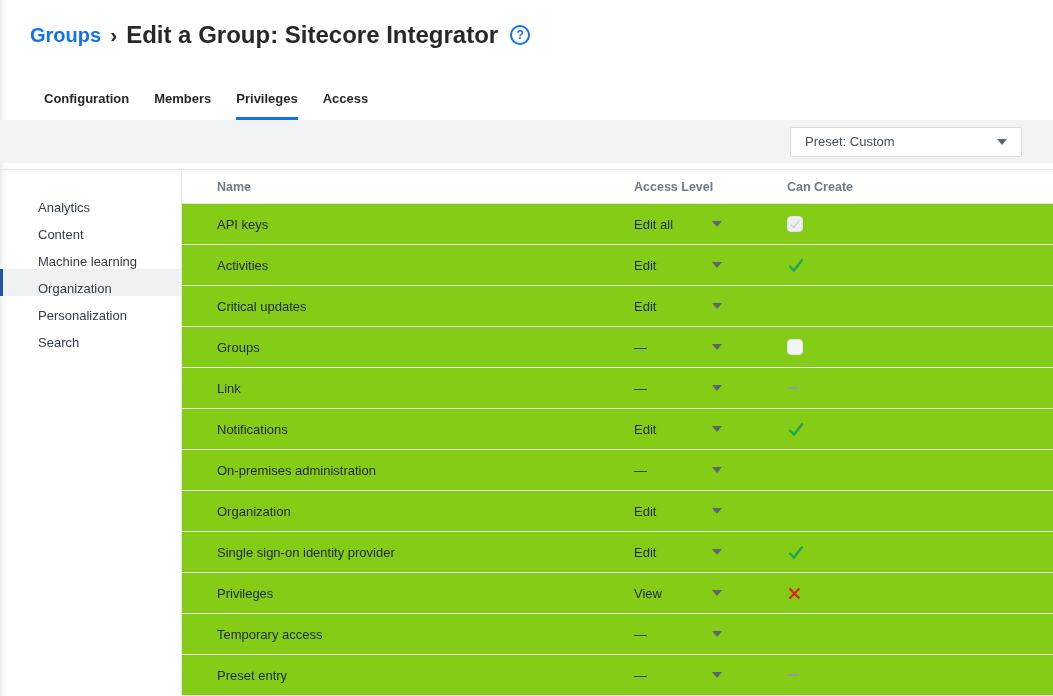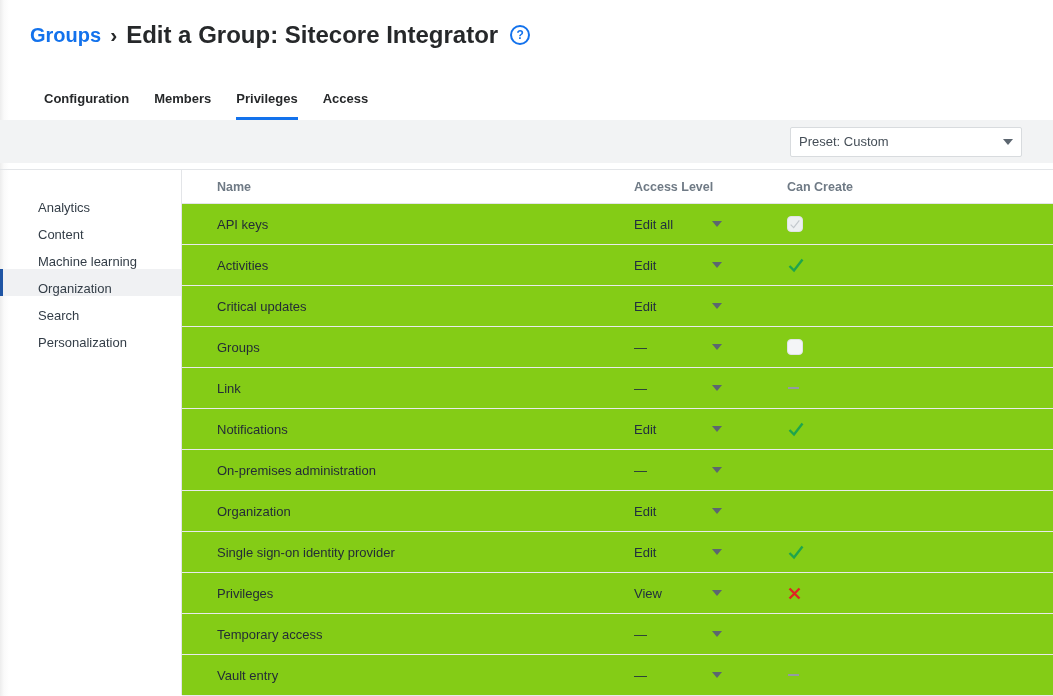--- a/index.html
+++ b/index.html
@@ -20,21 +20,21 @@
   
   .tabs { display:flex; gap:25px; padding-left:44px; margin-top:41px; }
   .tab  { font-size:13px; font-weight:700; color:#26282a; padding-bottom:11px;
           border-bottom:3px solid transparent; cursor:pointer; }
   .tab.active { border-bottom-color:#1372ec; }
   
   .toolbar { height:43px; background:#f2f3f4; display:flex; align-items:center;
              justify-content:flex-end; padding-right:31px; }
   .preset-select { width:232px; height:30px; background:#fff; border:1px solid #d8dbde;
                    border-radius:2px; display:flex; align-items:center; justify-content:space-between;
-                   padding:0 8px; font-size:13px; color:#454e57; cursor:pointer; }
+                   padding:0 14px; font-size:13px; color:#454e57; cursor:pointer; }
   .caret { width:0; height:0; border-left:5px solid transparent; border-right:5px solid transparent;
            border-top:6px solid #5c6670; }
   
   .content { display:flex; margin-top:6px; border-top:1px solid #e3e5e8; height:526px; }
   .sidebar { width:182px; border-right:1px solid #e3e5e8; padding-top:18px; flex-shrink:0; }
   .side-item { height:27px; display:flex; align-items:flex-end; padding-left:35px; font-size:13px;
                color:#333d47; border-left:3px solid transparent; cursor:pointer; }
   .side-item.selected { background:#f0f1f3; border-left-color:#1f55a4; }
   
   .table { flex:1; }
@@ -93,24 +93,24 @@
       <div class="side-item">
     <span>Content</span>
   </div>
       <div class="side-item">
     <span>Machine learning</span>
   </div>
       <div class="side-item selected">
     <span>Organization</span>
   </div>
       <div class="side-item">
+    <span>Personalization</span>
+  </div>
+      <div class="side-item">
     <span>Search</span>
-  </div>
-      <div class="side-item">
-    <span>Personalization</span>
   </div>
     </aside>
   <div class="table">
     <div class="thead">
       <div>Name</div>
       <div>Access Level</div>
       <div>Can Create</div>
     </div>
     <div id="tbody">
         <div class="trow">
@@ -243,21 +243,21 @@
     <div class="cell-name">Temporary access</div>
     <div>
       <div class="access-cell">
         <span>—</span>
         <span class="caret"></span>
       </div>
     </div>
     <div class="cc-cell"></div>
   </div>
         <div class="trow">
-    <div class="cell-name">Vault entry</div>
+    <div class="cell-name">Preset entry</div>
     <div>
       <div class="access-cell">
         <span>—</span>
         <span class="caret"></span>
       </div>
     </div>
     <div class="cc-cell">
             <span class="gray-dash"></span>
           </div>
   </div>

